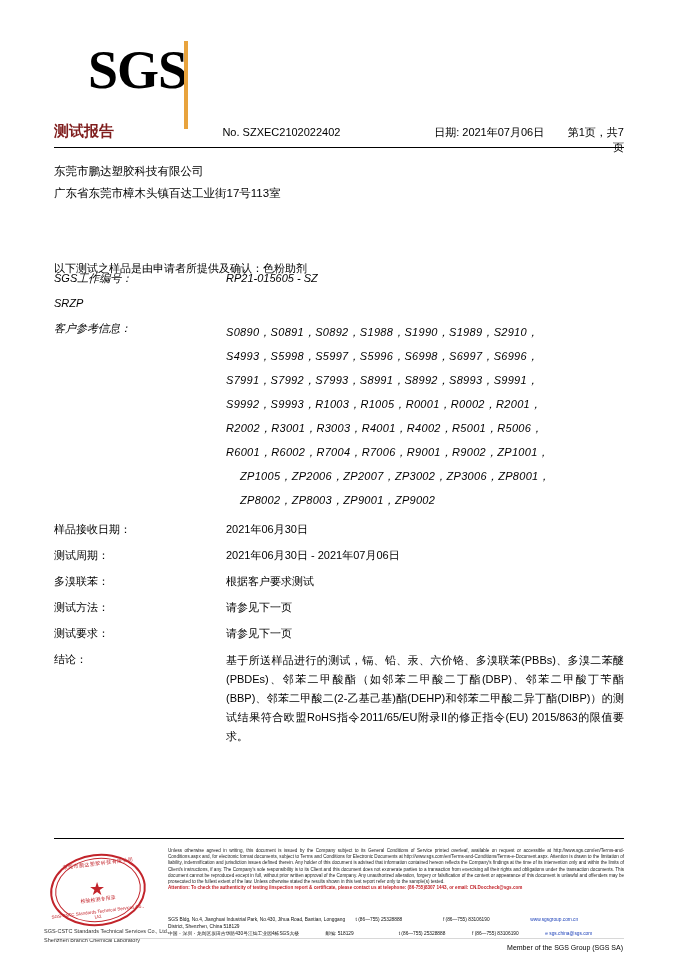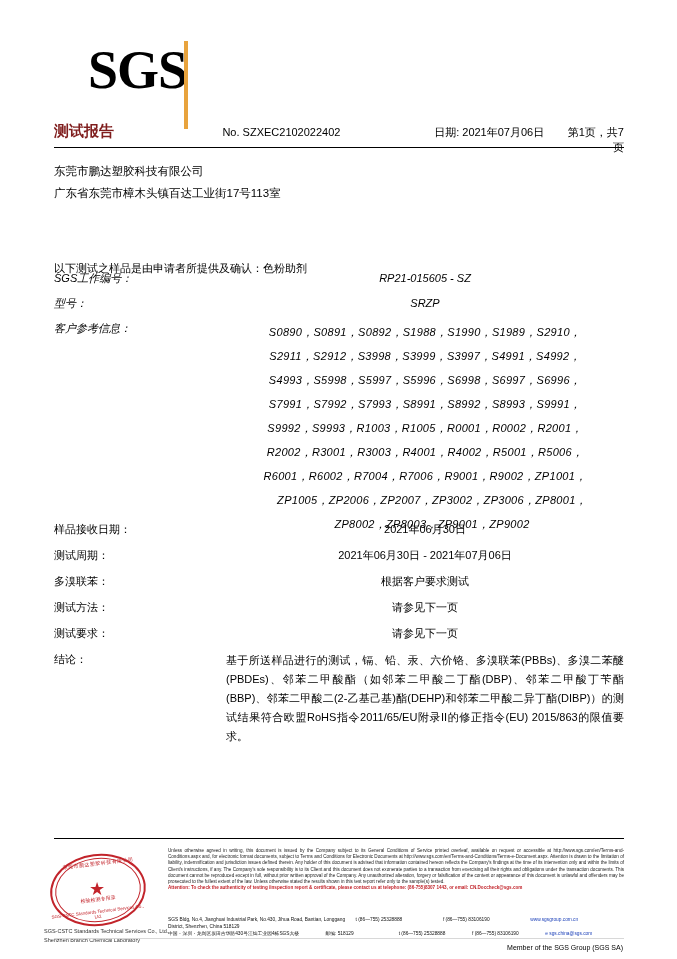--- a/index.html
+++ b/index.html
@@ -114,21 +114,20 @@
     margin-bottom: 8px;
   }
   .field-label {
     width: 172px;
     flex: 0 0 172px;
     line-height: 17px;
   }
   .field-value {
     flex: 1;
     line-height: 17px;
-    text-align: center;
   }
   .ref-line {
     line-height: 24px;
     white-space: pre;
     letter-spacing: 0.3px;
   }
   .ref-line.indent { padding-left: 14px; }
 
   .fields2 {
     position: absolute;
@@ -302,28 +301,26 @@
   </div>
 
   <div class="intro">以下测试之样品是由申请者所提供及确认：色粉助剂</div>
 
   <div class="fields">
     <div class="field-row">
       <div class="field-label">SGS工作编号：</div>
       <div class="field-value">RP21-015605 - SZ</div>
     </div>
     <div class="field-row">
-      <div class="field-label">型号：</div>
       <div class="field-value">SRZP</div>
     </div>
     <div class="field-row">
       <div class="field-label">客户参考信息：</div>
       <div class="field-value">
         <div class="ref-line">S0890，S0891，S0892，S1988，S1990，S1989，S2910，</div>
-        <div class="ref-line">S2911，S2912，S3998，S3999，S3997，S4991，S4992，</div>
         <div class="ref-line">S4993，S5998，S5997，S5996，S6998，S6997，S6996，</div>
         <div class="ref-line">S7991，S7992，S7993，S8991，S8992，S8993，S9991，</div>
         <div class="ref-line">S9992，S9993，R1003，R1005，R0001，R0002，R2001，</div>
         <div class="ref-line">R2002，R3001，R3003，R4001，R4002，R5001，R5006，</div>
         <div class="ref-line">R6001，R6002，R7004，R7006，R9001，R9002，ZP1001，</div>
         <div class="ref-line indent">ZP1005，ZP2006，ZP2007，ZP3002，ZP3006，ZP8001，</div>
         <div class="ref-line indent">ZP8002，ZP8003，ZP9001，ZP9002</div>
       </div>
     </div>
   </div>

